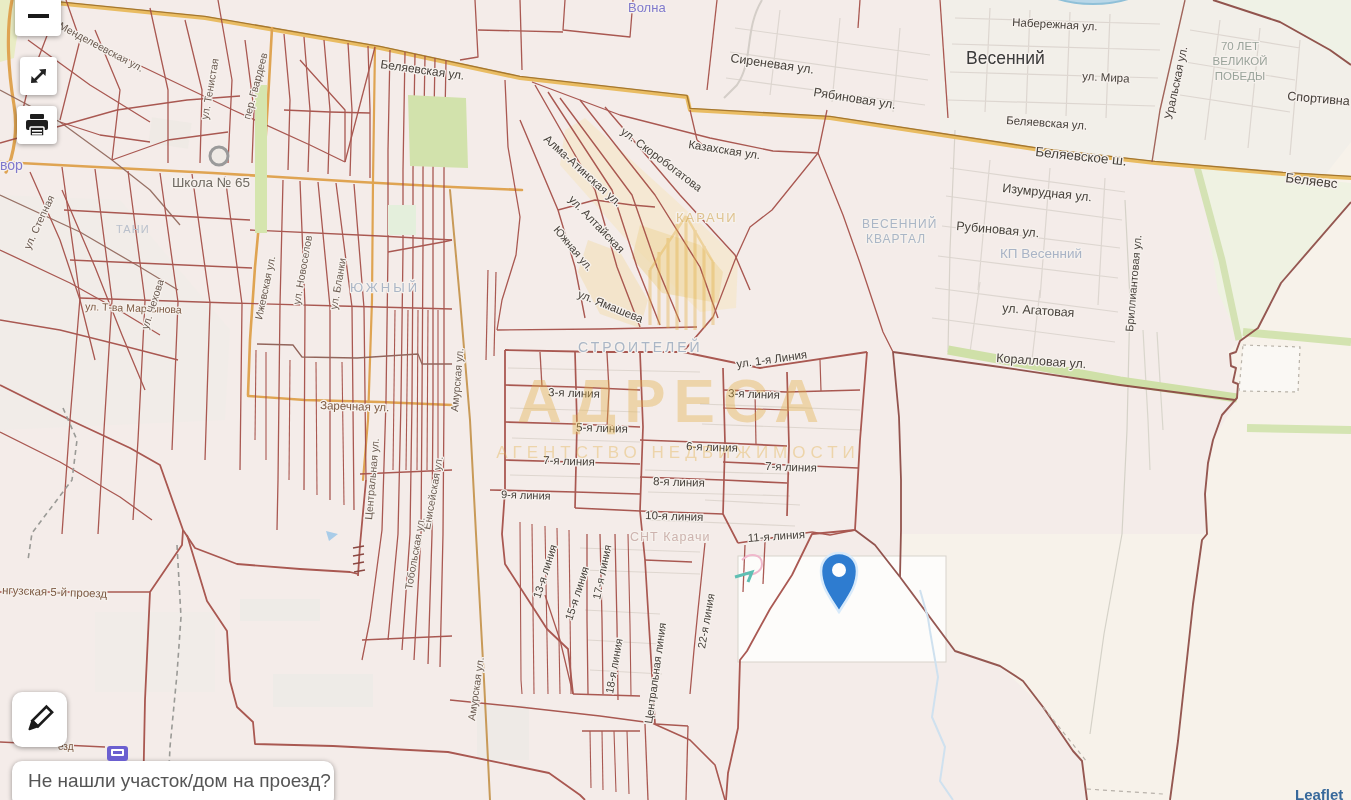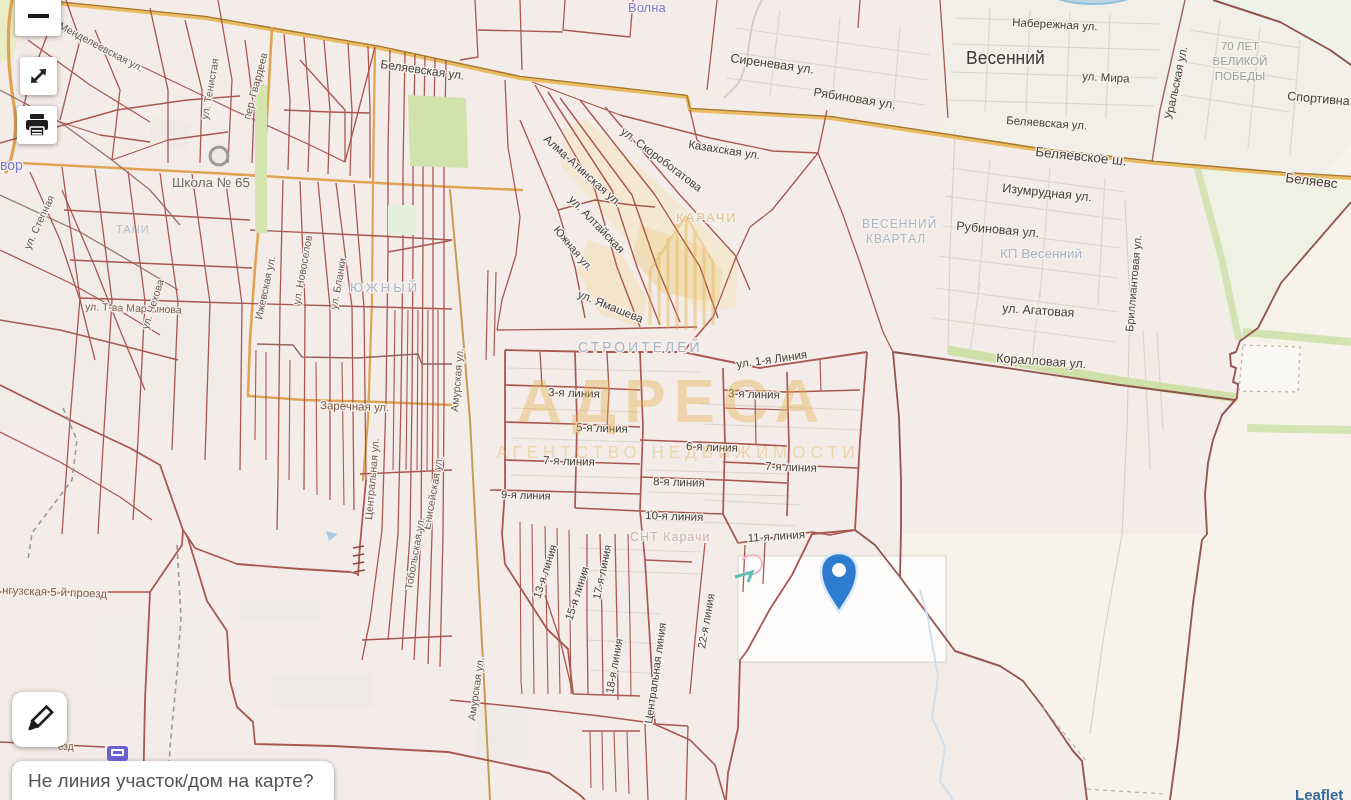--- a/index.html
+++ b/index.html
@@ -532,20 +532,20 @@
   <svg width="55" height="55" viewBox="0 0 55 55">
     <g transform="rotate(-45 27 27)">
       <rect x="21" y="23.5" width="20" height="8" fill="#fff" stroke="#1c1c1c" stroke-width="2.6"></rect>
       <path d="M21,23.5 L13,27.5 L21,31.5 Z" fill="#1c1c1c" stroke="#1c1c1c" stroke-width="2" stroke-linejoin="round"></path>
     </g>
   </svg>
 </div>
 
 <div class="btn" style="left:12px;top:761px;width:322px;height:46px;border-radius:10px;">
   <div style="position:absolute;left:16px;top:9px;font-size:19px;color:#555;
-    font-family:'Liberation Sans',sans-serif;">Не линия участок/дом на карте?</div>
+    font-family:'Liberation Sans',sans-serif;">Не нашли участок/дом на проезд?</div>
 </div>
 
 <div style="position:absolute;left:107px;top:746px;width:21px;height:15px;background:#6b5fd0;border-radius:3px;">
   <div style="position:absolute;left:4px;top:3px;width:13px;height:7px;background:#fff;border-radius:1px;"></div>
   <div style="position:absolute;left:6px;top:5px;width:9px;height:3px;background:#6b5fd0;"></div>
 </div>
 </div>
 
 </body></html>

